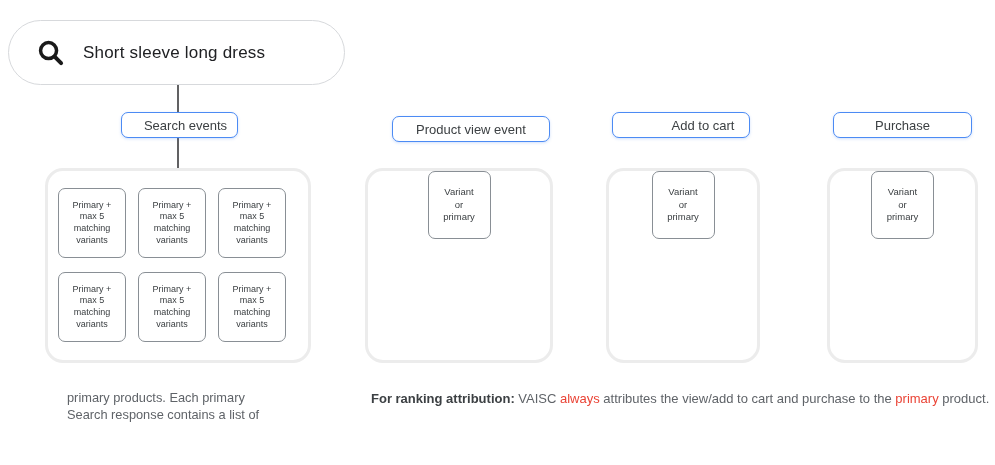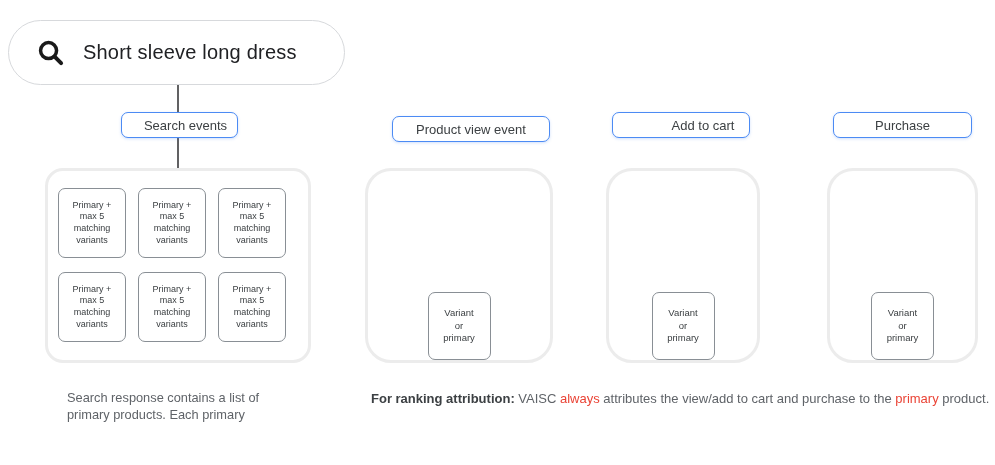--- a/index.html
+++ b/index.html
@@ -24,21 +24,21 @@
     border: 1.5px solid #d7d9dc;
     border-radius: 34px;
     display: flex;
     align-items: center;
     box-sizing: border-box;
     background: #ffffff;
   }
   .search-pill .mag { margin-left: 26px; display: flex; align-items: center; }
   .search-pill .query {
     margin-left: 17px;
-    font-size: 20px;
+    font-size: 17px;
     color: #202124;
     letter-spacing: 0.2px;
     white-space: nowrap;
   }
 
   
   .connector {
     position: absolute;
     width: 1.6px;
     background: #616163;
@@ -81,23 +81,22 @@
     left: 45px; width: 266px;
     display: grid;
     grid-template-columns: repeat(3, 68px);
     grid-auto-rows: 70px;
     column-gap: 12px;
     row-gap: 14px;
     padding: 17px 10px;
   }
   .bucket-single {
     display: flex;
-    align-items: flex-end;
+    align-items: flex-start;
     justify-content: center;
-    border-radius: 26px;
   }
   .bucket-view     { left: 365px; width: 188px; }
   .bucket-cart     { left: 606px; width: 154px; }
   .bucket-purchase { left: 827px; width: 151px; }
 
   
   .product-box {
     border: 1.3px solid #898f95;
     border-radius: 7px;
     background: #ffffff;
@@ -207,21 +206,21 @@
 primary</div>
   </div>
 
   <div class="bucket bucket-single bucket-purchase">
     <div class="product-box variant-box">Variant
 or
 primary</div>
   </div>
 
   <div class="note-left">
+    <div class="note-line">primary products. Each primary</div>
     <div class="note-line">Search response contains a list of</div>
-    <div class="note-line">primary products. Each primary</div>
   </div>
 
   <div class="note-right-1">
     <span class="seg-bold">For ranking attribution:</span><span> VAISC </span><span class="seg-red">always</span><span> attributes the view/add to cart and purchase to the </span><span class="seg-red">primary</span><span> product.</span>
   </div>
 
 </div>
 
 </body></html>

